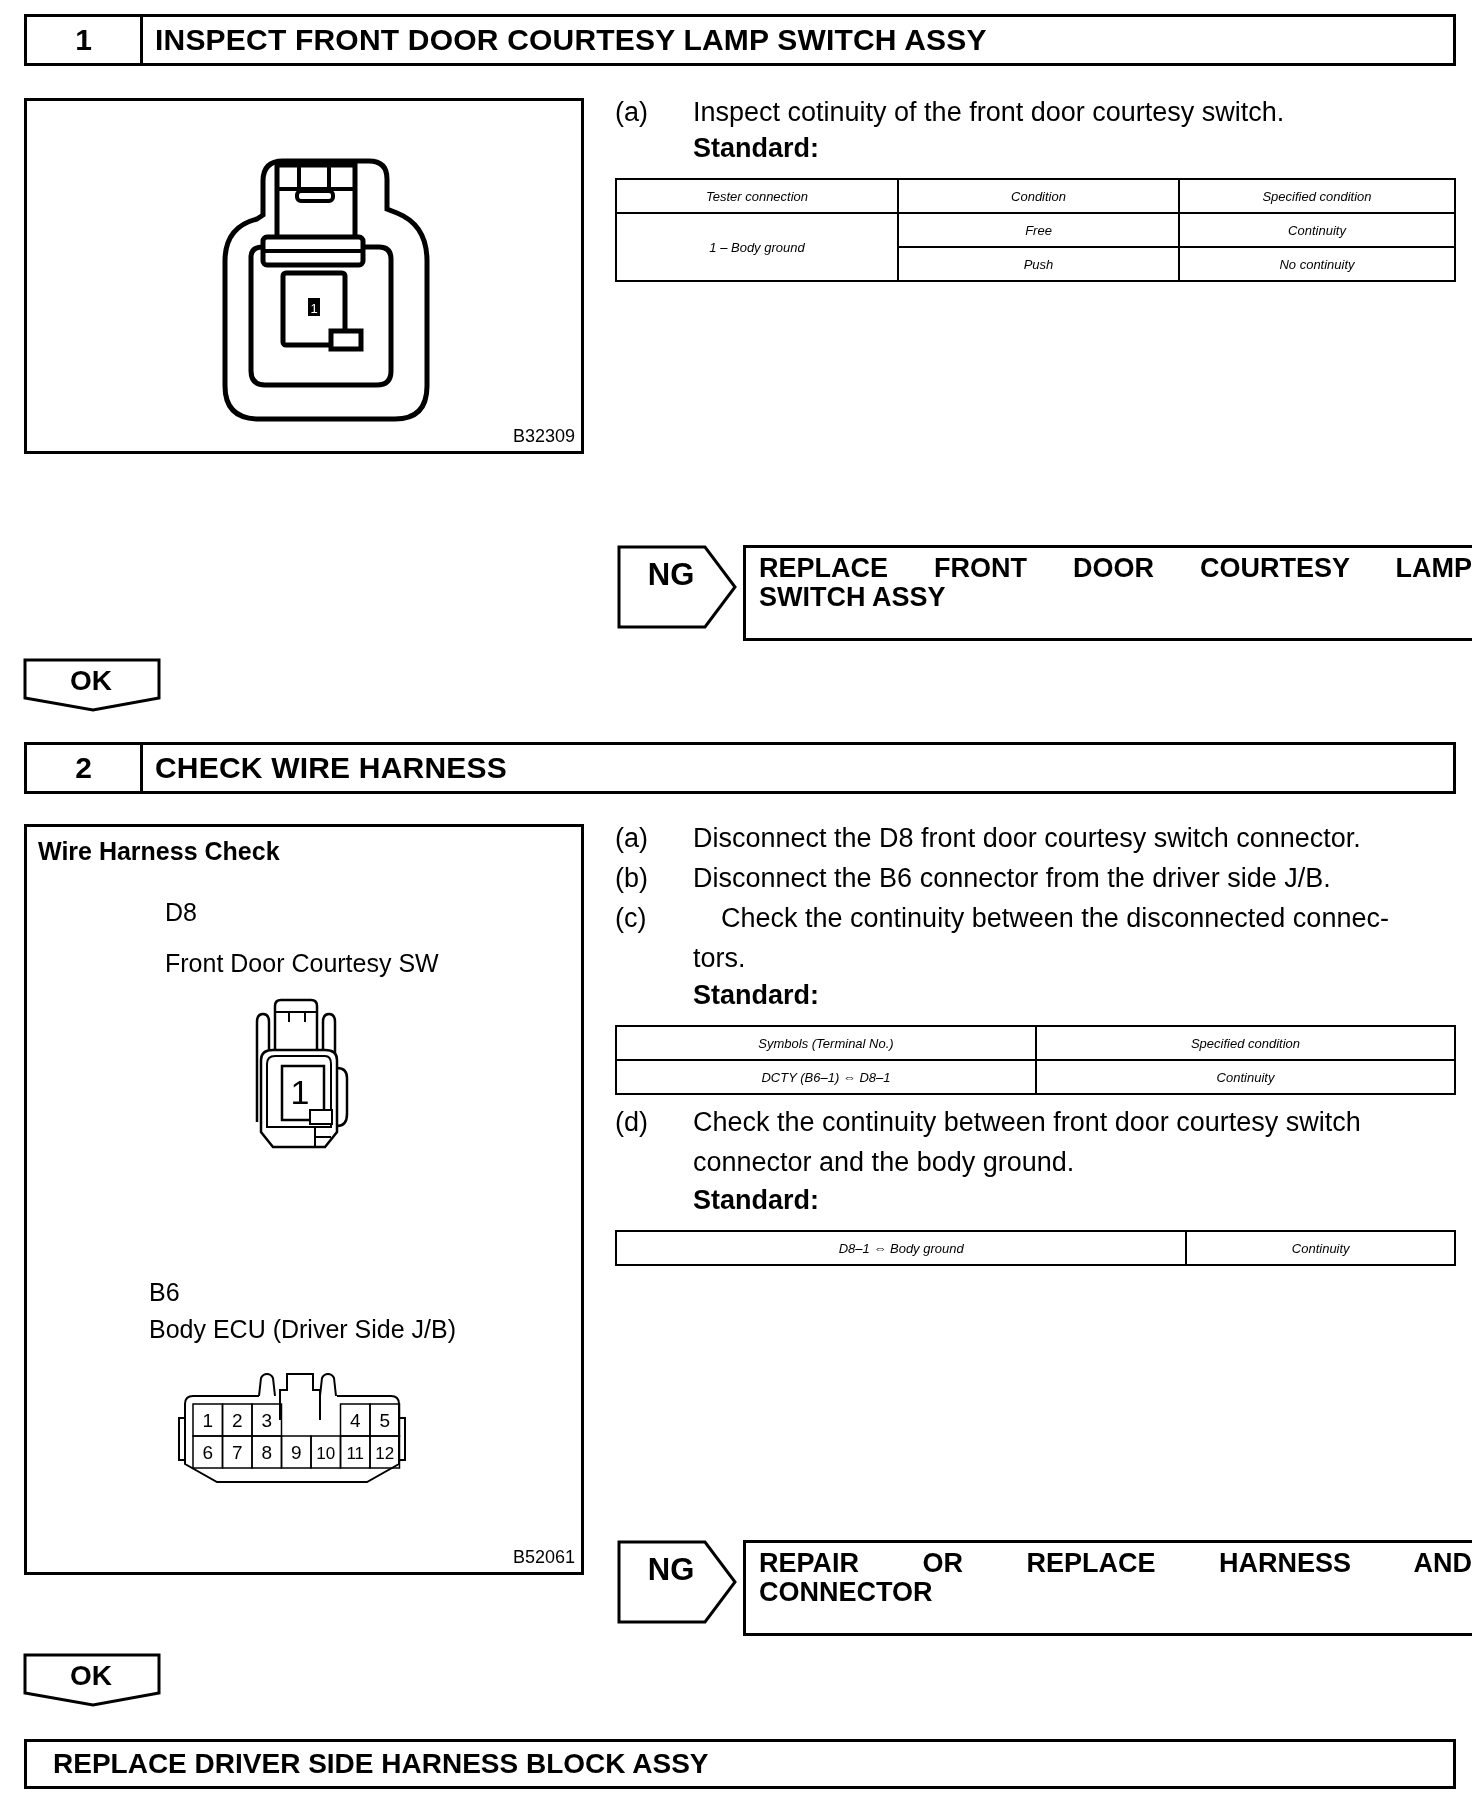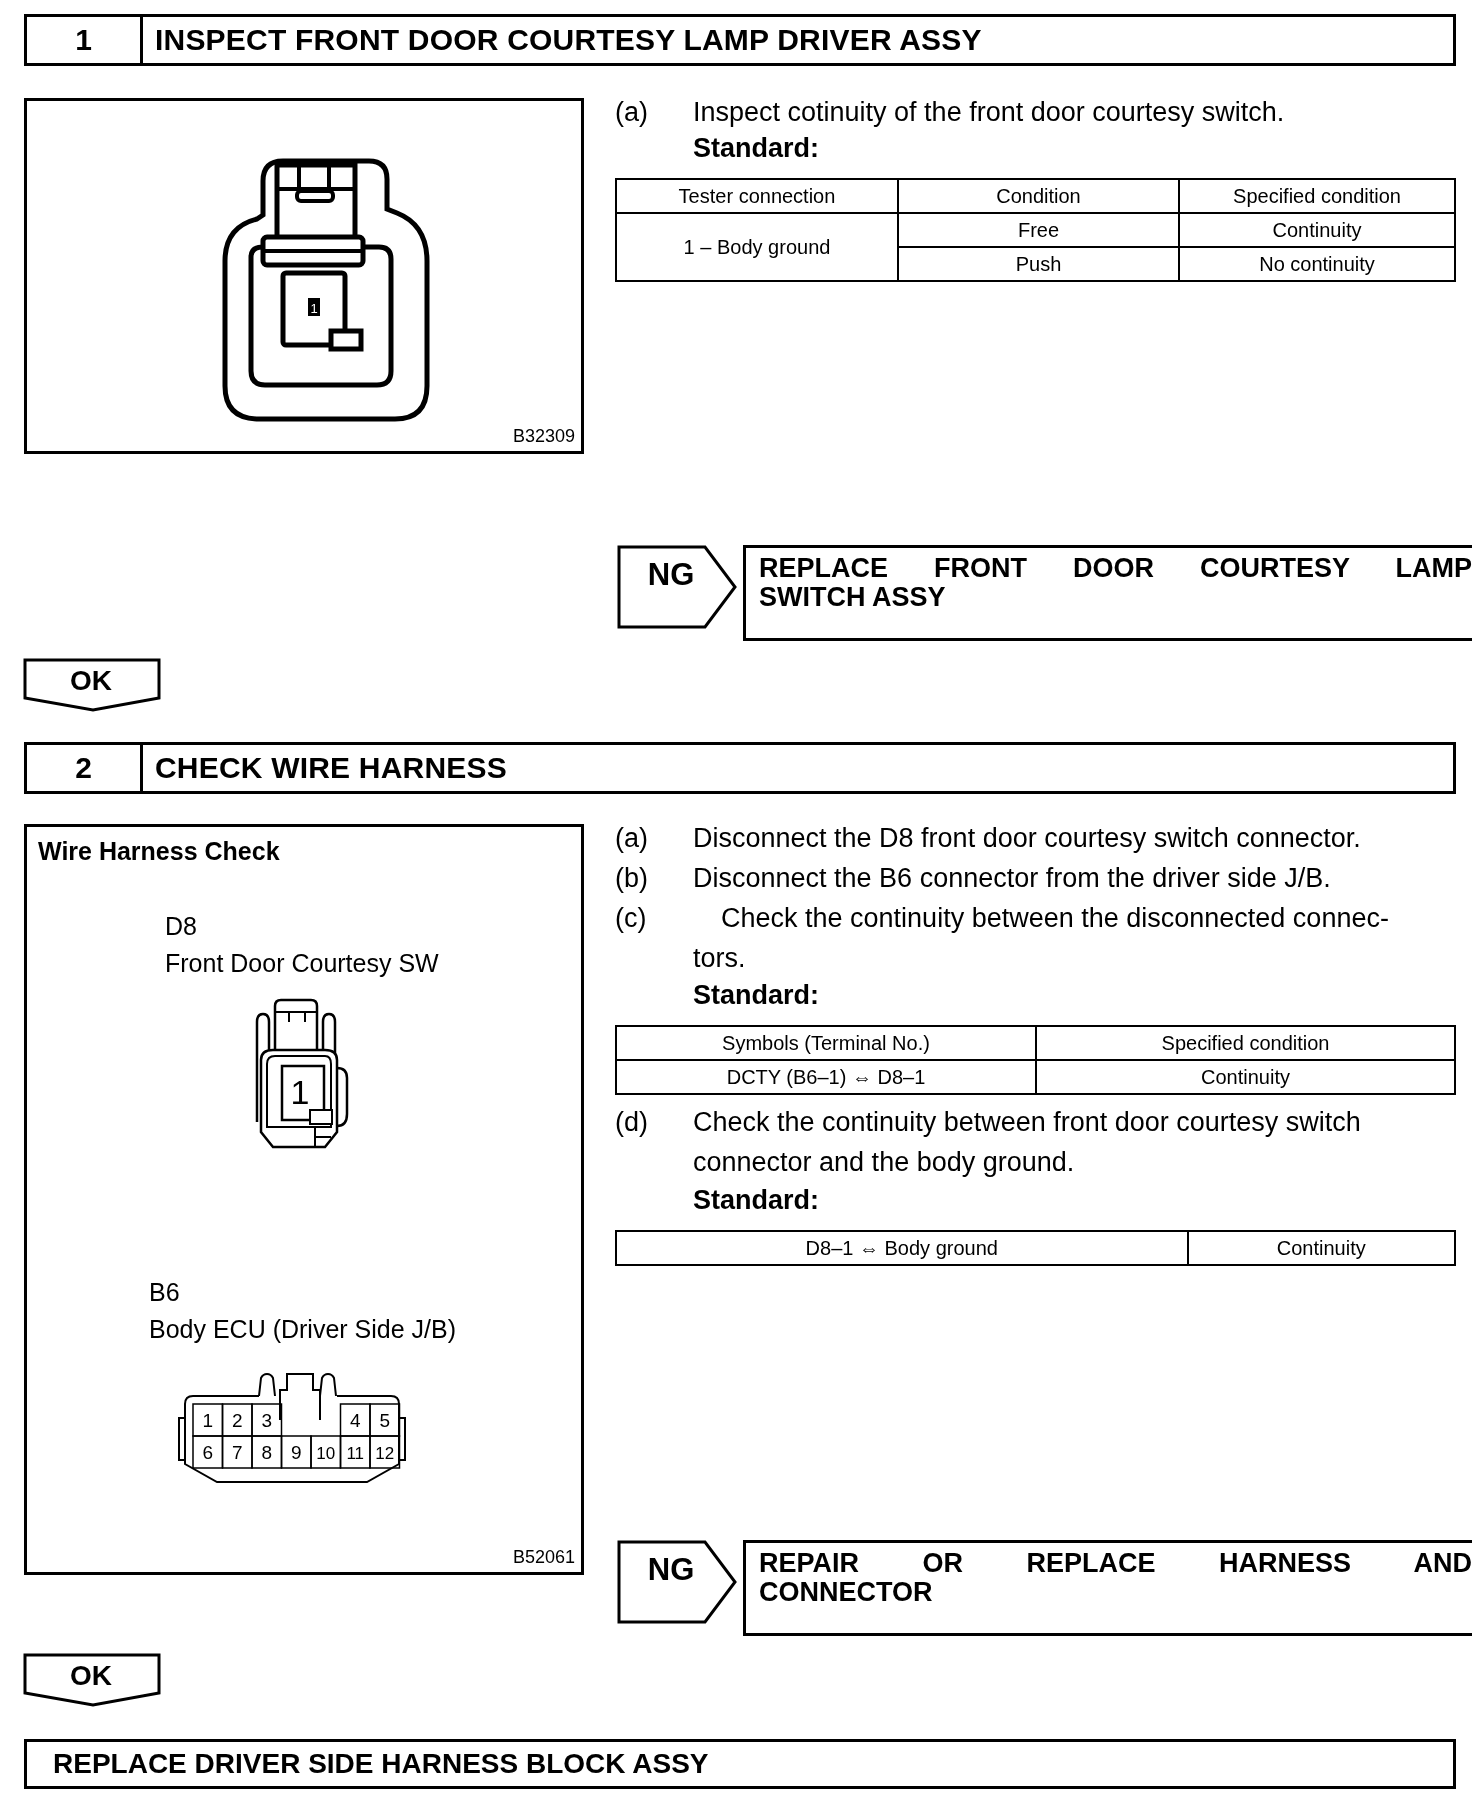--- a/index.html
+++ b/index.html
@@ -9,40 +9,40 @@
   .hdr { border:3px solid #000; display:flex; align-items:stretch; }
   .hdr .num { width:113px; border-right:3px solid #000; display:flex; align-items:center; justify-content:center;
               font-weight:bold; font-size:30px; }
   .hdr .ttl { display:flex; align-items:center; padding-left:12px; font-weight:bold; font-size:30px; letter-spacing:0.2px; }
   .fig { border:3px solid #000; }
   .figid { position:absolute; right:6px; bottom:4px; font-size:18px; }
   .step { position:absolute; font-size:27px; line-height:40px; }
   .step .lbl { position:absolute; left:0; width:60px; }
   .step .txt { position:absolute; left:78px; right:0; }
   .std { position:absolute; font-weight:bold; font-size:27px; }
-  table.spec { position:absolute; border-collapse:collapse; font-size:20px; }
+  table.spec { position:absolute; border-collapse:collapse; font-size:13px;font-style:italic; }
   table.spec td { border:2.5px solid #000; text-align:center; padding:0; height:32px; }
   .ng { position:absolute; }
   .ng svg { position:absolute; left:0; top:0; }
   .ng .ngl { position:absolute; left:0; width:108px; top:12px; text-align:center; font-weight:bold; font-size:31px; }
   .ngbox { position:absolute; border:3px solid #000; font-weight:bold; font-size:27px; line-height:29px;
            padding:6px 10px 0 13px; text-align:justify; text-align-last:left; }
   .ngbox .full { text-align-last:justify; display:block; }
   .ok { position:absolute; }
   .ok svg { position:absolute; left:0; top:0; }
   .ok .okl { position:absolute; left:0; width:136px; top:7px; text-align:center; font-weight:bold; font-size:28px; }
   .final { border:3px solid #000; font-weight:bold; font-size:28px; display:flex; align-items:center; padding-left:26px; }
   .figtxt { position:absolute; font-size:25px; }
 </style>
 </head>
 <body>
 
 <div class="abs hdr" style="left:24px; top:14px; width:1432px; height:52px;">
   <div class="num">1</div>
-  <div class="ttl">INSPECT FRONT DOOR COURTESY LAMP DRIVER ASSY</div>
+  <div class="ttl">INSPECT FRONT DOOR COURTESY LAMP SWITCH ASSY</div>
 </div>
 
 <div class="abs fig" style="left:24px; top:98px; width:560px; height:356px;">
   <svg width="554" height="350" viewBox="0 0 554 350" style="position:absolute;left:0;top:0;">
     <path d="M 198 160 Q 198 126 230 118 L 236 114 L 236 80 Q 236 60 256 60 L 342 60 Q 360 60 360 78 L 360 108 L 370 112 Q 400 124 400 160 L 400 285 Q 400 318 368 318 L 232 318 Q 198 318 198 285 Z" fill="none" stroke="#000" stroke-width="5"></path>
     <path d="M 224 156 Q 224 146 236 146 L 352 146 Q 364 146 364 158 L 364 270 Q 364 284 350 284 L 238 284 Q 224 284 224 270 Z" fill="none" stroke="#000" stroke-width="5"></path>
     <rect x="250" y="64" width="78" height="84" fill="#fff" stroke="#000" stroke-width="5"></rect>
     <line x1="250" y1="88" x2="328" y2="88" stroke="#000" stroke-width="4"></line>
     <line x1="272" y1="64" x2="272" y2="88" stroke="#000" stroke-width="4"></line>
     <line x1="302" y1="64" x2="302" y2="88" stroke="#000" stroke-width="4"></line>
@@ -100,21 +100,21 @@
   <div class="okl">OK</div>
 </div>
 
 <div class="abs hdr" style="left:24px; top:742px; width:1432px; height:52px;">
   <div class="num">2</div>
   <div class="ttl">CHECK WIRE HARNESS</div>
 </div>
 
 <div class="abs fig" style="left:24px; top:824px; width:560px; height:751px;">
   <div class="figtxt" style="left:11px; top:10px; font-weight:bold;">Wire Harness Check</div>
-  <div class="figtxt" style="left:138px; top:85px;">D8</div>
+  <div class="figtxt" style="left:138px; top:71px;">D8</div>
   <div class="figtxt" style="left:138px; top:122px;">Front Door Courtesy SW</div>
 
   <svg width="120" height="160" viewBox="0 0 120 160" style="position:absolute; left:218px; top:165px;">
     <path d="M 30 62 L 30 14 Q 30 8 36 8 L 66 8 Q 72 8 72 14 L 72 62" fill="none" stroke="#000" stroke-width="2.5"></path>
     <line x1="30" y1="20" x2="72" y2="20" stroke="#000" stroke-width="2"></line>
     <line x1="44" y1="20" x2="44" y2="30" stroke="#000" stroke-width="2"></line>
     <line x1="60" y1="20" x2="60" y2="30" stroke="#000" stroke-width="2"></line>
     <path d="M 12 130 L 12 30 Q 12 22 18 22 Q 24 22 24 30 L 24 60" fill="none" stroke="#000" stroke-width="2.5"></path>
     <path d="M 90 130 L 90 30 Q 90 22 84 22 Q 78 22 78 30 L 78 60" fill="none" stroke="#000" stroke-width="2.5"></path>
     <path d="M 16 68 Q 16 58 28 58 L 80 58 Q 92 58 92 68 L 92 140 L 80 155 L 28 155 L 16 140 Z" fill="#fff" stroke="#000" stroke-width="2.5"></path>

